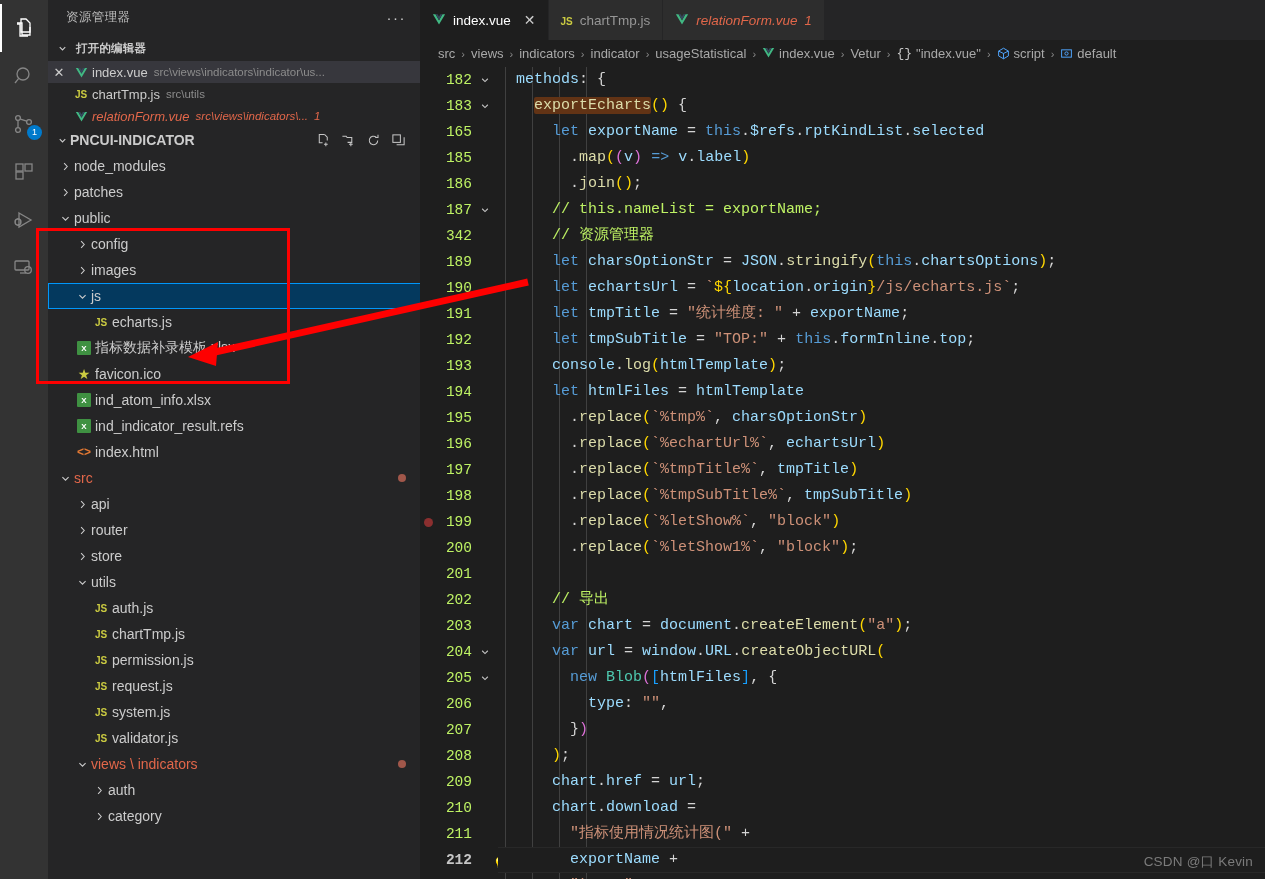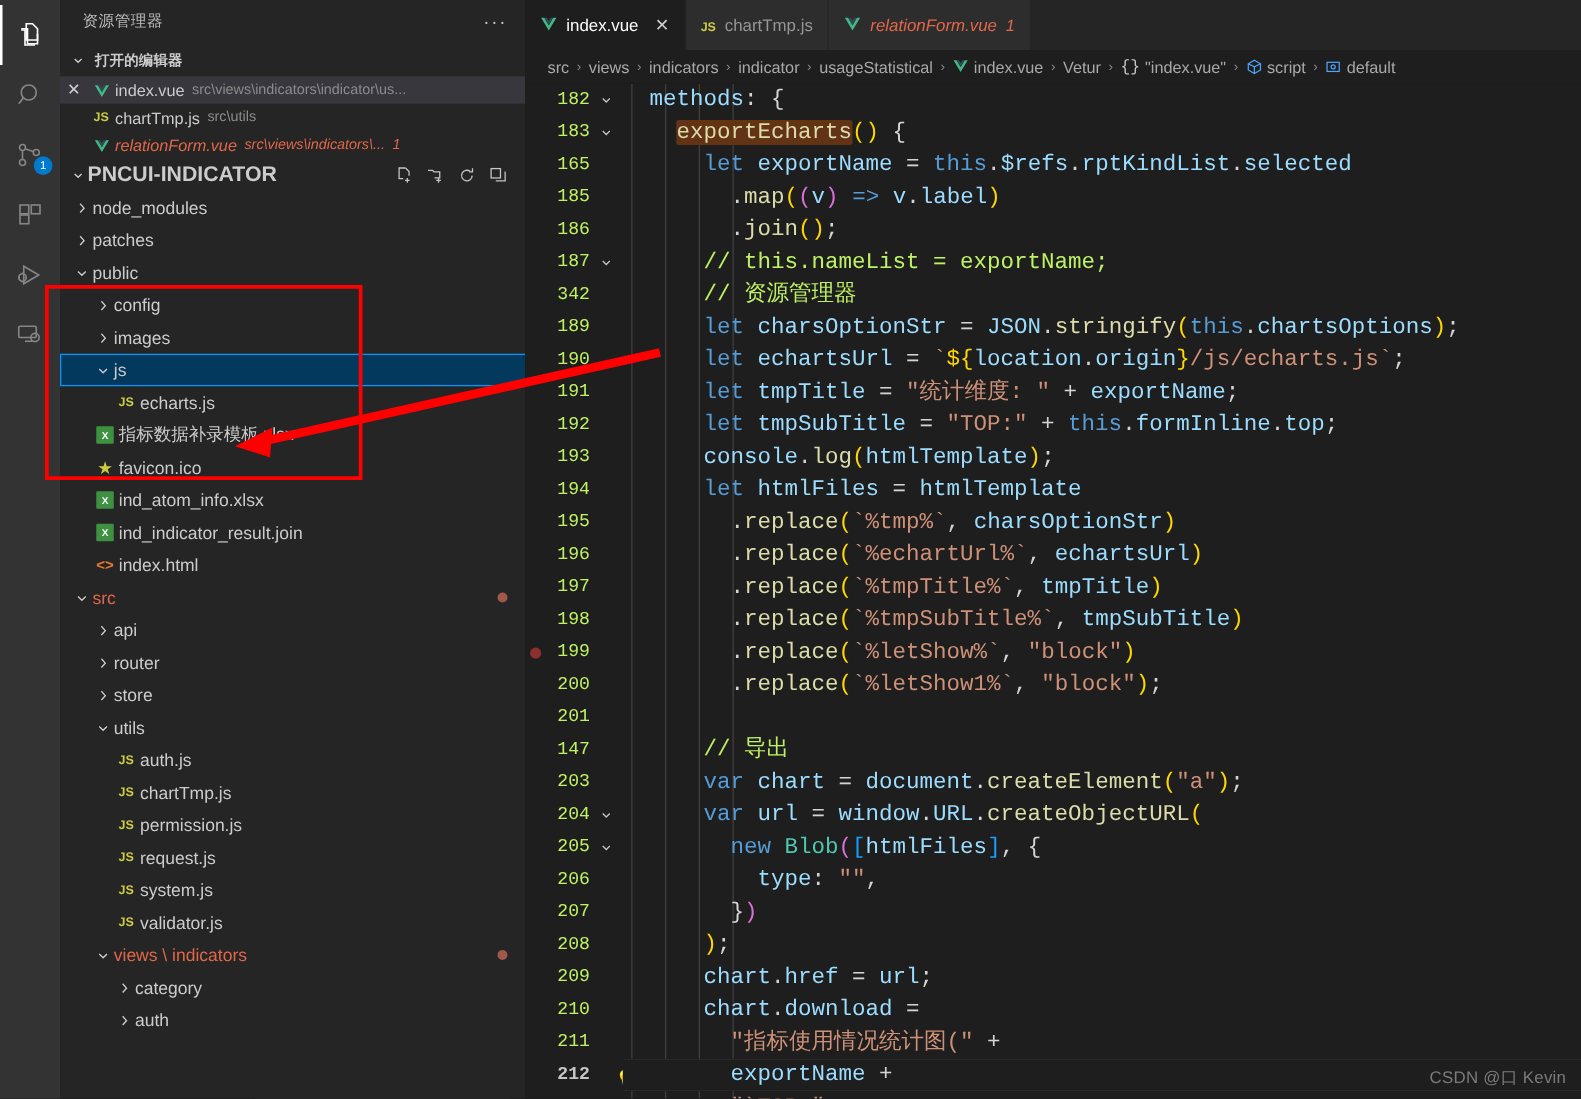--- a/index.html
+++ b/index.html
@@ -52,21 +52,21 @@
   .oe-row.selected { background: #37373d; }
   .oe-close { width: 22px; text-align: center; color: #cccccc; font-size: 13px; flex: 0 0 22px; }
   .oe-icon { width: 22px; flex: 0 0 22px; display: flex; align-items: center; justify-content: center; font-size: 10px; font-weight: bold; }
   .oe-name { margin-right: 6px; }
   .oe-desc { color: #8c8c8c; font-size: 11.5px; }
   .oe-num { margin-left: 6px; font-size: 11.5px; }
   .modified .oe-name, .modified .oe-desc, .modified .oe-num { color: #e2674a; font-style: italic; }
 
   .proj-header {
     height: 26px; display: flex; align-items: center;
-    color: #cccccc; font-size: 17px; font-weight: bold; padding-left: 6px;
+    color: #cccccc; font-size: 14px; font-weight: bold; padding-left: 6px;
   }
   .proj-actions { margin-left: auto; display: flex; gap: 9px; padding-right: 14px; color: #c5c5c5; }
   .proj-actions span { width: 16px; height: 16px; display: inline-flex; align-items: center; justify-content: center; }
 
   .tree { flex: 1; overflow: hidden; position: relative; }
   .tree-row {
     height: 26px; display: flex; align-items: center; font-size: 14px;
     color: #cccccc; white-space: nowrap; position: relative;
   }
   .tree-row.selected-row {
@@ -123,21 +123,21 @@
     display: flex; align-items: center; justify-content: center; color: #c5c5c5; font-size: 11px;
   }
   .bp {
     position: absolute; left: 4px; top: 9px; width: 9px; height: 9px; border-radius: 50%;
     background: #8b2f2f;
   }
   .bulb { position: absolute; left: 72px; top: 5px; font-size: 14px; }
 
   .code {
     flex: 1; position: relative; font-family: "Liberation Mono", "DejaVu Sans Mono", monospace;
-    font-size: 18px; overflow: hidden;
+    font-size: 15px; overflow: hidden;
   }
   .cline { height: 26px; line-height: 26px; white-space: pre; position: relative; padding-left: 0; }
   .cline.activeline { background: #1e1e1e; box-shadow: inset 0 1px 0 #282828, inset 0 -1px 0 #282828; }
   .indent-guides { position: absolute; inset: 0; pointer-events: none; }
   .ig { position: absolute; top: 0; bottom: 0; width: 1px; background: #404040; }
 
   
   .t-key   { color: #569cd6; }
   .t-fn    { color: #dcdcaa; }
   .t-var   { color: #9cdcfe; }
@@ -380,21 +380,21 @@
           <span class="ficon">
             <span class="xlsx-ic">X</span>
           </span>
           <span class="fname">ind_atom_info.xlsx</span>
         </div>
         <div class="tree-row">
           <span style="display:inline-block;width:25px;flex:0 0 25px"></span>
           <span class="ficon">
             <span class="xlsx-ic">X</span>
           </span>
-          <span class="fname">ind_indicator_result.join</span>
+          <span class="fname">ind_indicator_result.refs</span>
         </div>
         <div class="tree-row">
           <span style="display:inline-block;width:25px;flex:0 0 25px"></span>
           <span class="ficon">
             <span class="html-ic">&lt;&gt;</span>
           </span>
           <span class="fname">index.html</span>
         </div>
         <div class="tree-row">
           <span style="display:inline-block;width:8px;flex:0 0 8px"></span>
@@ -494,30 +494,30 @@
           <span class="fname git-mod">views \ indicators</span>
           <span class="dot-badge"></span>
         </div>
         <div class="tree-row">
           <span style="display:inline-block;width:42px;flex:0 0 42px"></span>
           <span class="twisty">
             <svg width="11" height="11" viewBox="0 0 16 16" fill="none" stroke="currentColor" stroke-width="1.6">
               <path d="M6 3l4.5 5L6 13"></path>
             </svg>
           </span>
+          <span class="fname">auth</span>
+        </div>
+        <div class="tree-row">
+          <span style="display:inline-block;width:42px;flex:0 0 42px"></span>
+          <span class="twisty">
+            <svg width="11" height="11" viewBox="0 0 16 16" fill="none" stroke="currentColor" stroke-width="1.6">
+              <path d="M6 3l4.5 5L6 13"></path>
+            </svg>
+          </span>
           <span class="fname">category</span>
-        </div>
-        <div class="tree-row">
-          <span style="display:inline-block;width:42px;flex:0 0 42px"></span>
-          <span class="twisty">
-            <svg width="11" height="11" viewBox="0 0 16 16" fill="none" stroke="currentColor" stroke-width="1.6">
-              <path d="M6 3l4.5 5L6 13"></path>
-            </svg>
-          </span>
-          <span class="fname">auth</span>
         </div>
       </div>
   </div>
 
   <div class="editor">
     <div class="tabs" id="tabsBar">
         <div class="tab active">
           <span><svg width="14" height="14" viewBox="0 0 16 16">
               <path d="M1 2.6h3l4 7 4-7h3L8 14.2z" fill="#41b883"></path>
               <path d="M4.2 2.6h2.2L8 5.3l1.6-2.7h2.2L8 9.2z" fill="#35495e"></path>
@@ -620,21 +620,21 @@
           <div class="ln"><span>192</span></div>
           <div class="ln"><span>193</span></div>
           <div class="ln"><span>194</span></div>
           <div class="ln"><span>195</span></div>
           <div class="ln"><span>196</span></div>
           <div class="ln"><span>197</span></div>
           <div class="ln"><span>198</span></div>
           <div class="ln"><span class="bp"></span><span>199</span></div>
           <div class="ln"><span>200</span></div>
           <div class="ln"><span>201</span></div>
-          <div class="ln"><span>147</span></div>
+          <div class="ln"><span>202</span></div>
           <div class="ln"><span>203</span></div>
           <div class="ln"><span>204</span><span class="fold">
               <svg width="10" height="10" viewBox="0 0 16 16" fill="none" stroke="currentColor" stroke-width="1.7">
                 <path d="M3.5 6L8 10.5 12.5 6"></path>
               </svg>
             </span></div>
           <div class="ln"><span>205</span><span class="fold">
               <svg width="10" height="10" viewBox="0 0 16 16" fill="none" stroke="currentColor" stroke-width="1.7">
                 <path d="M3.5 6L8 10.5 12.5 6"></path>
               </svg>

